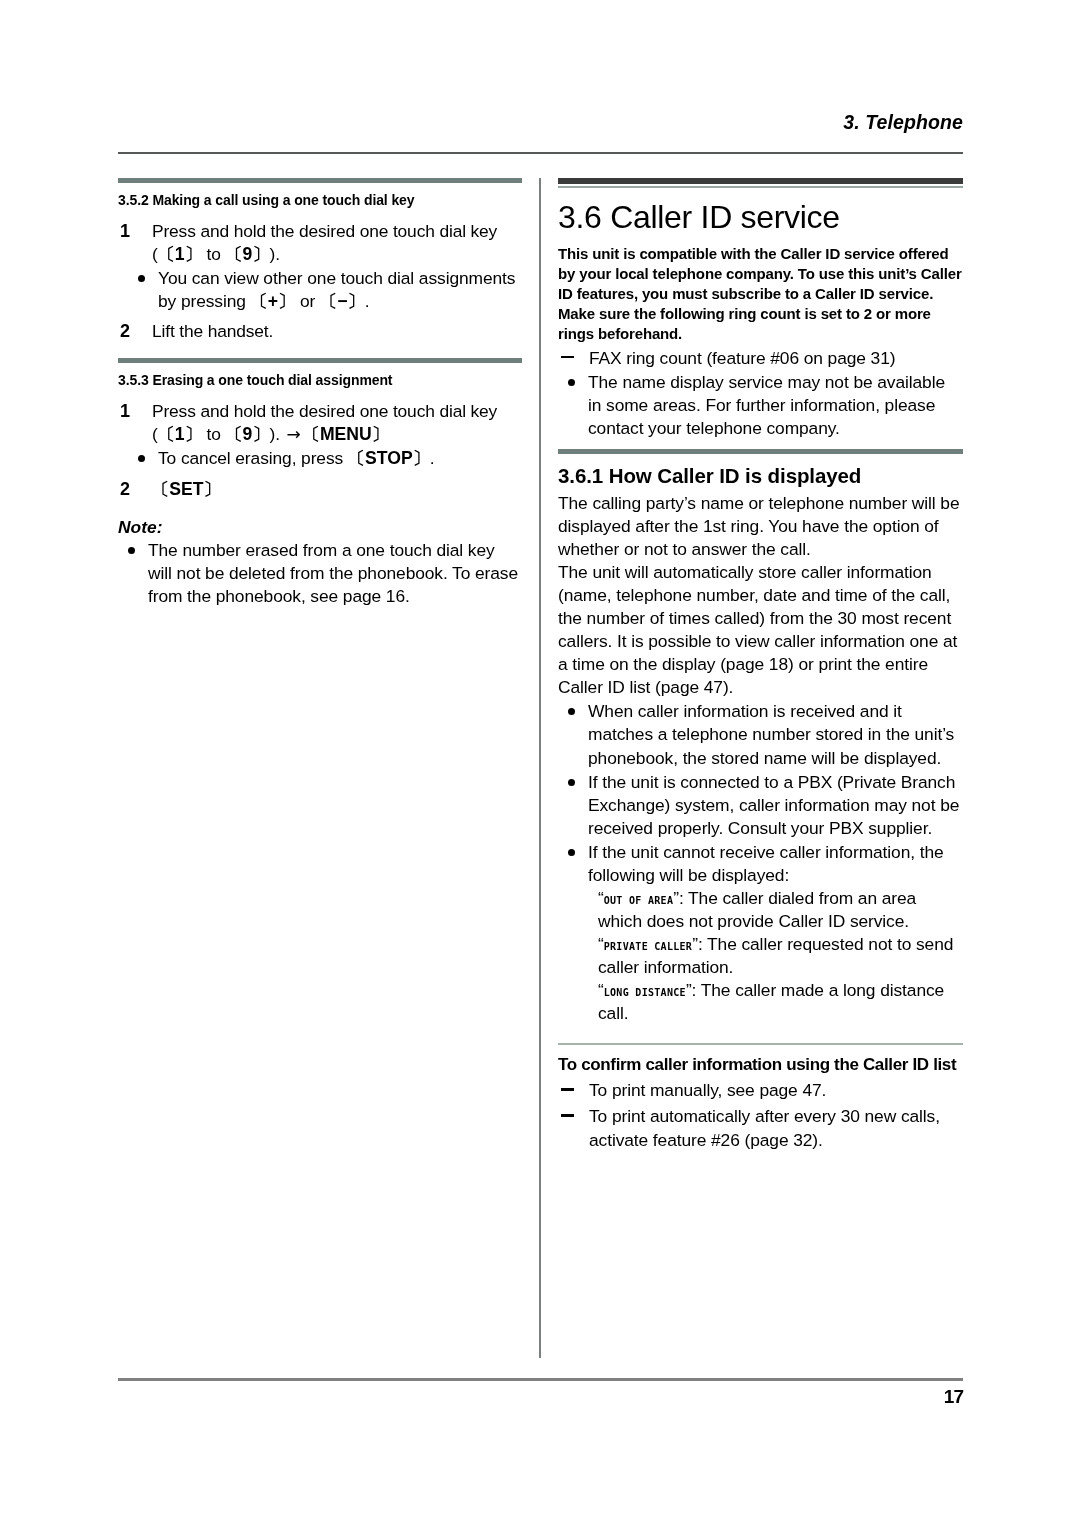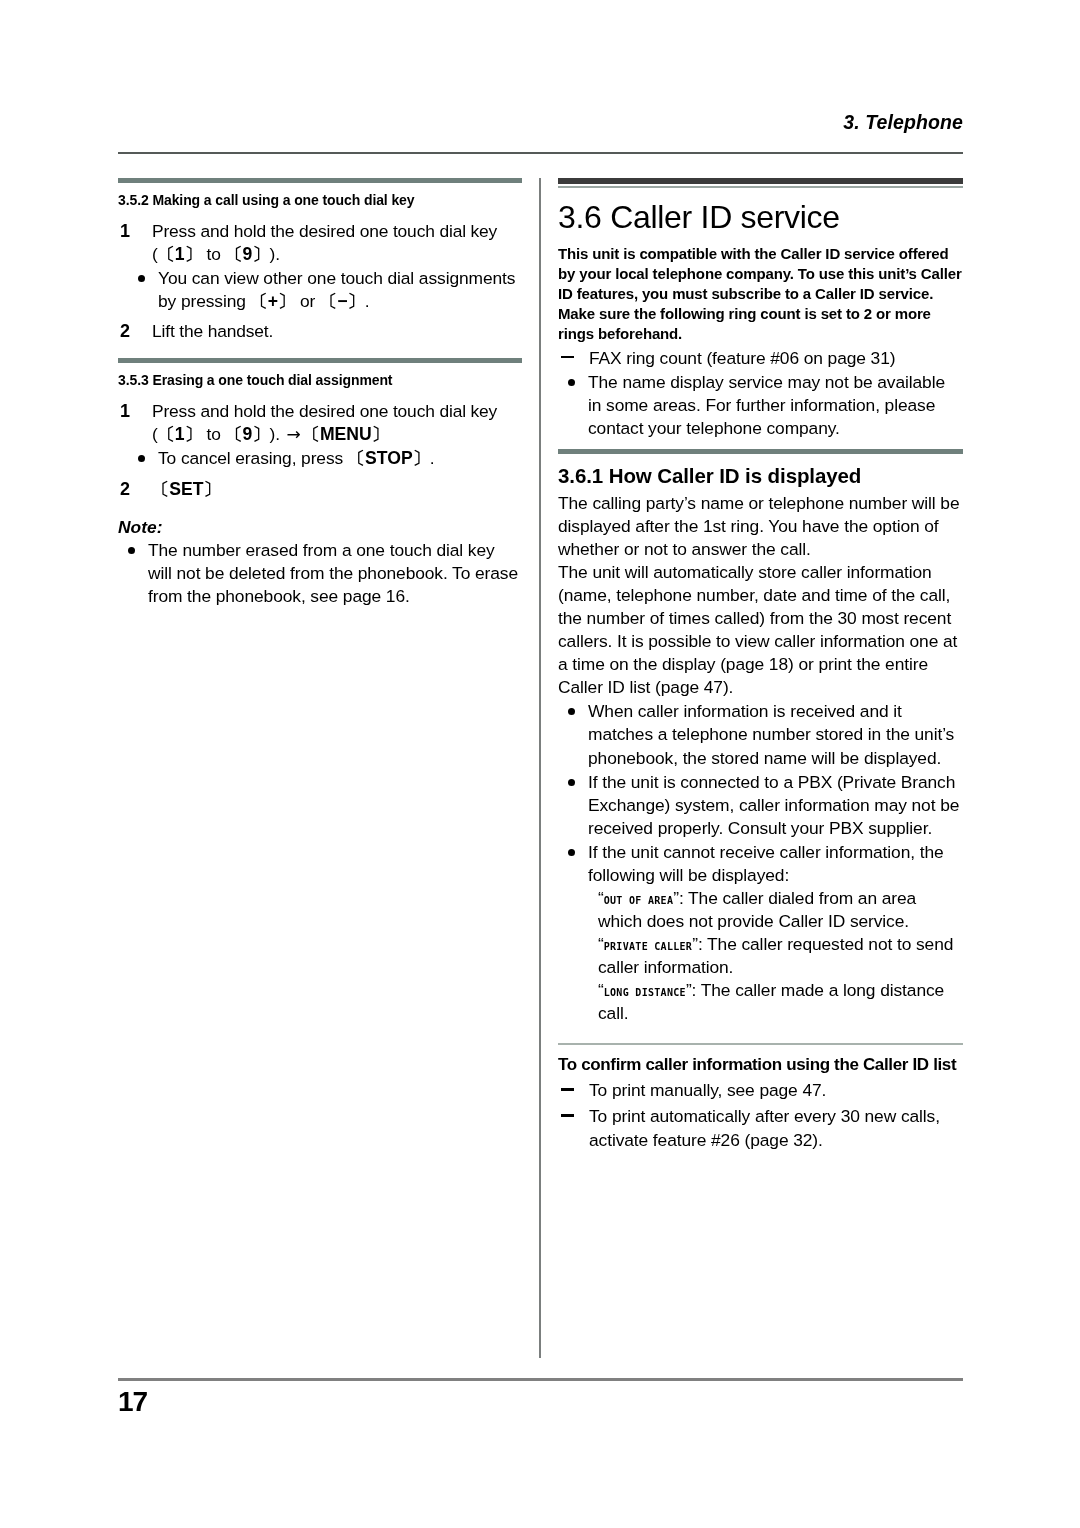--- a/index.html
+++ b/index.html
@@ -241,22 +241,22 @@
     top: 1378px;
     width: 845px;
     height: 3px;
     background: #808080;
   }
   .footer-pageno {
     position: absolute;
     left: 118px;
     top: 1386px;
     width: 845px;
-    text-align: left;
-    font-size: 28px;
+    text-align: right;
+    font-size: 19px;
     font-weight: bold;
     letter-spacing: -1px;
   }
 </style>
 </head>
 <body>
 
 <div class="page">
 
   <div class="header">

